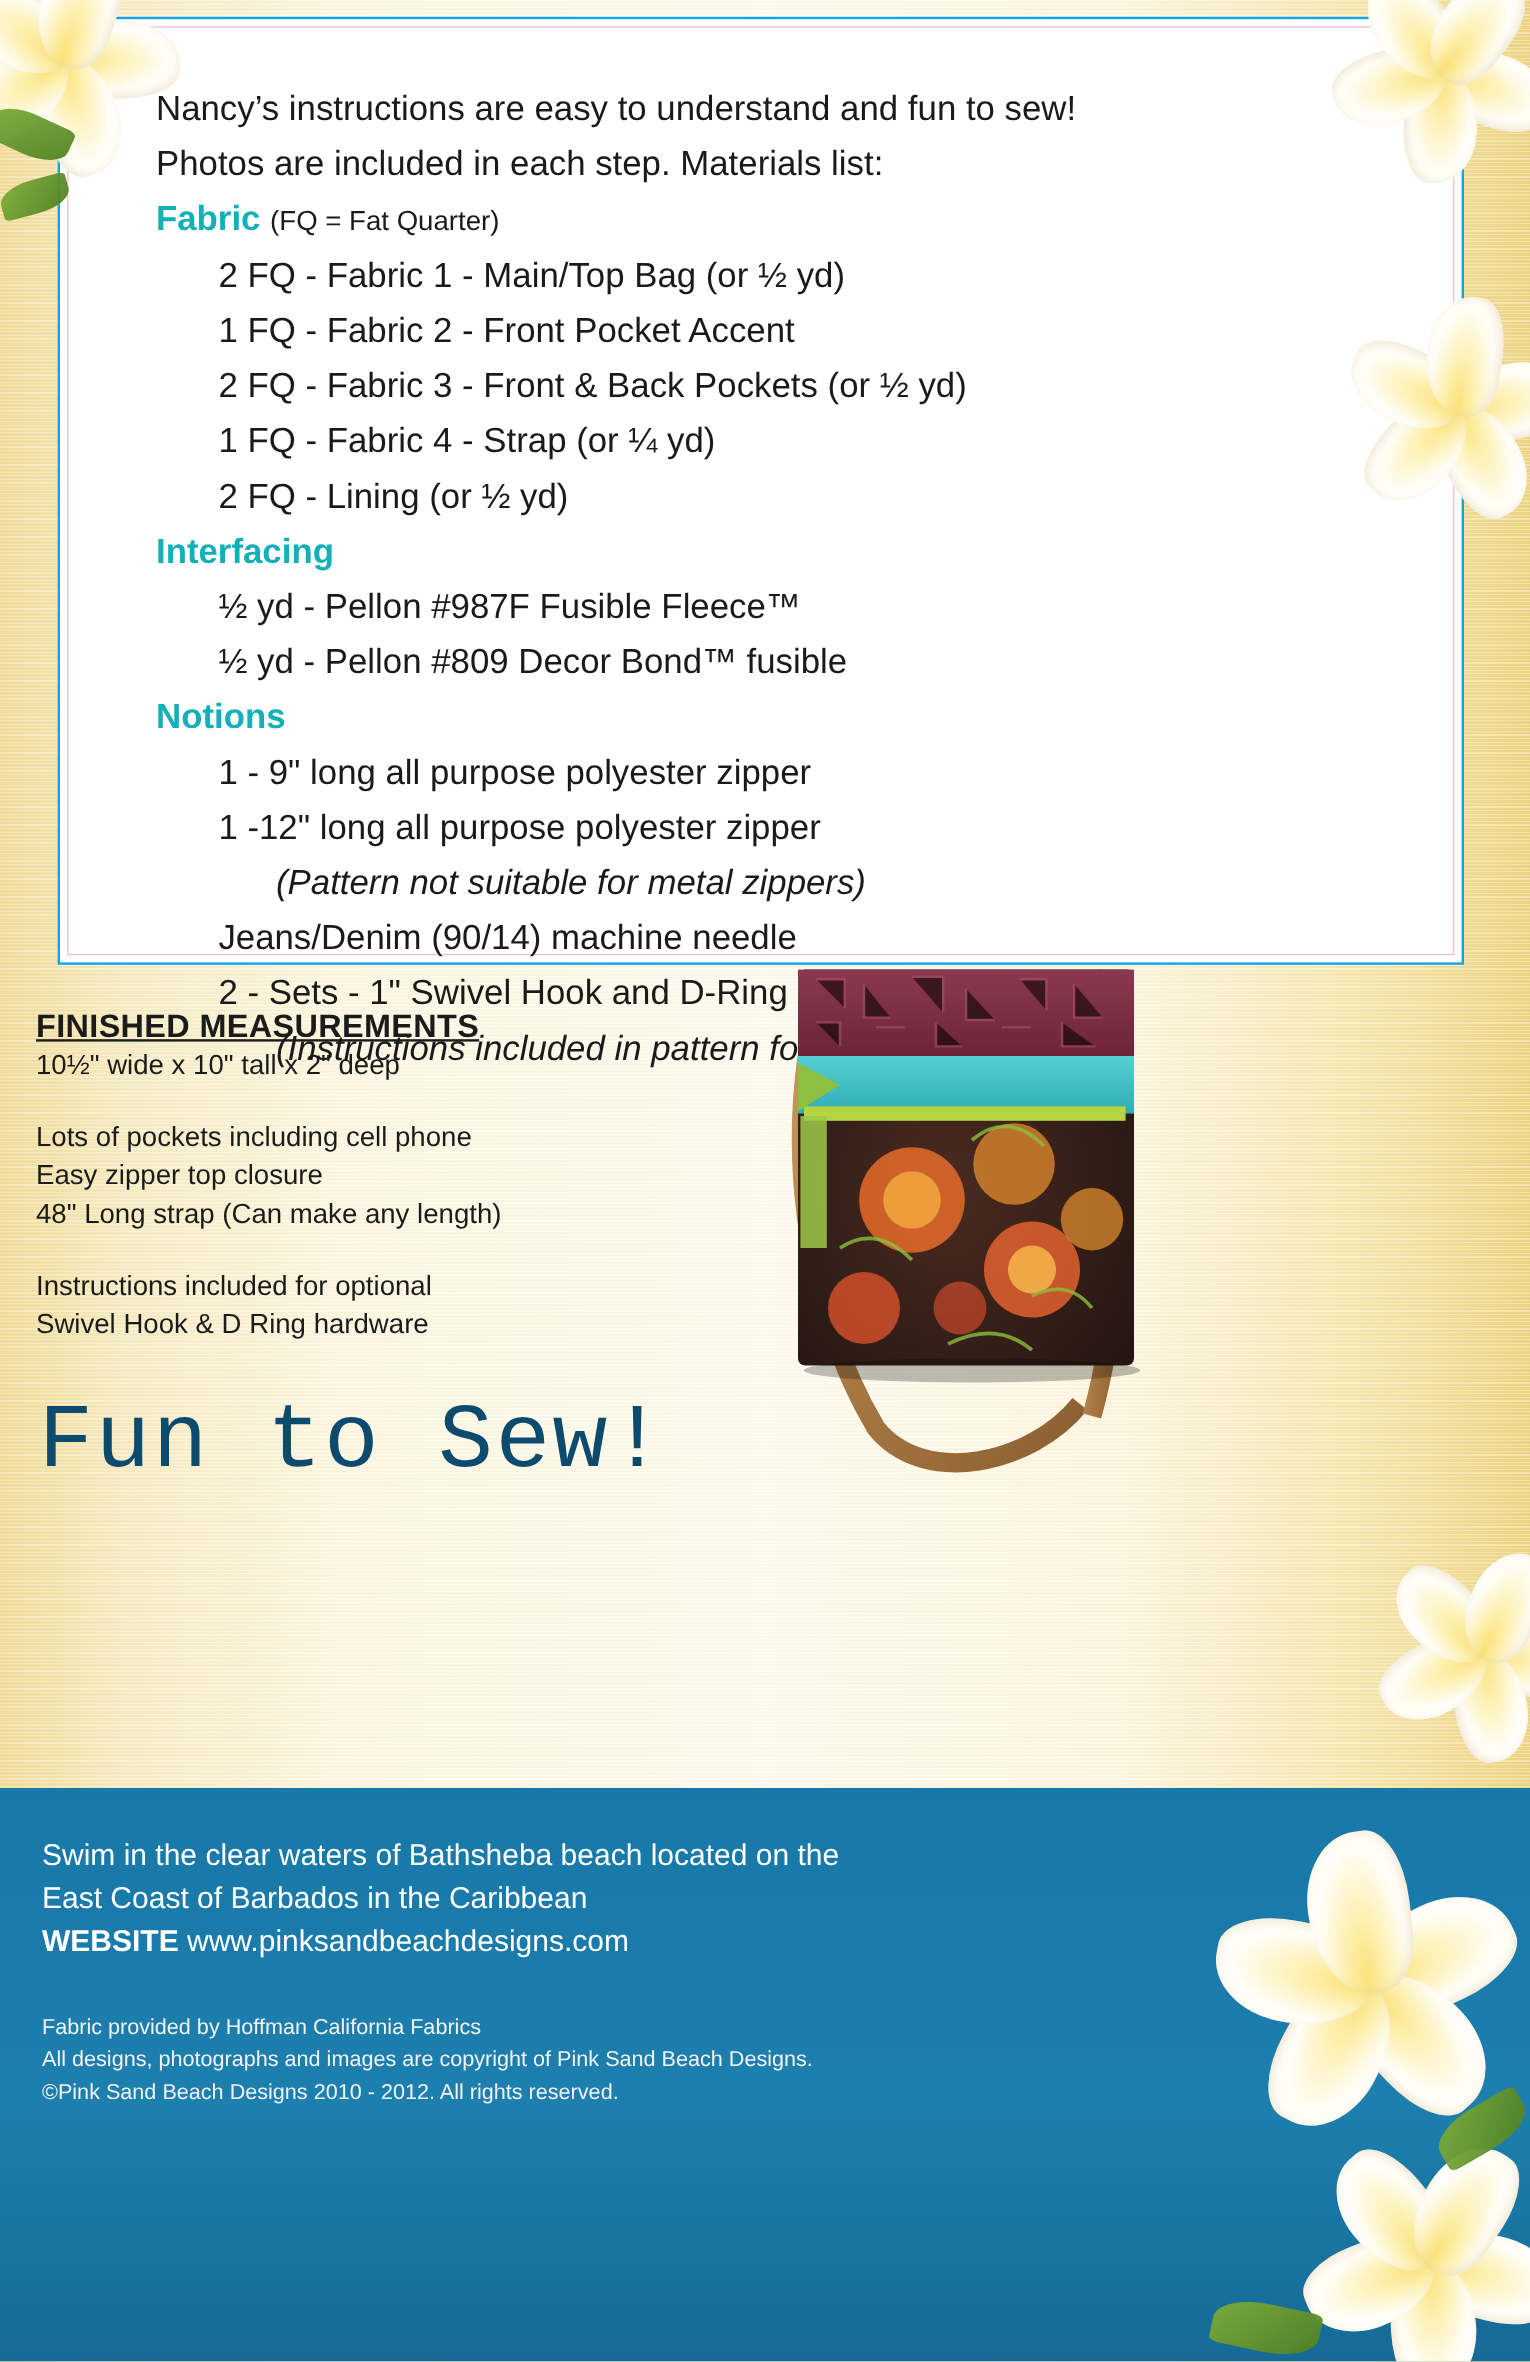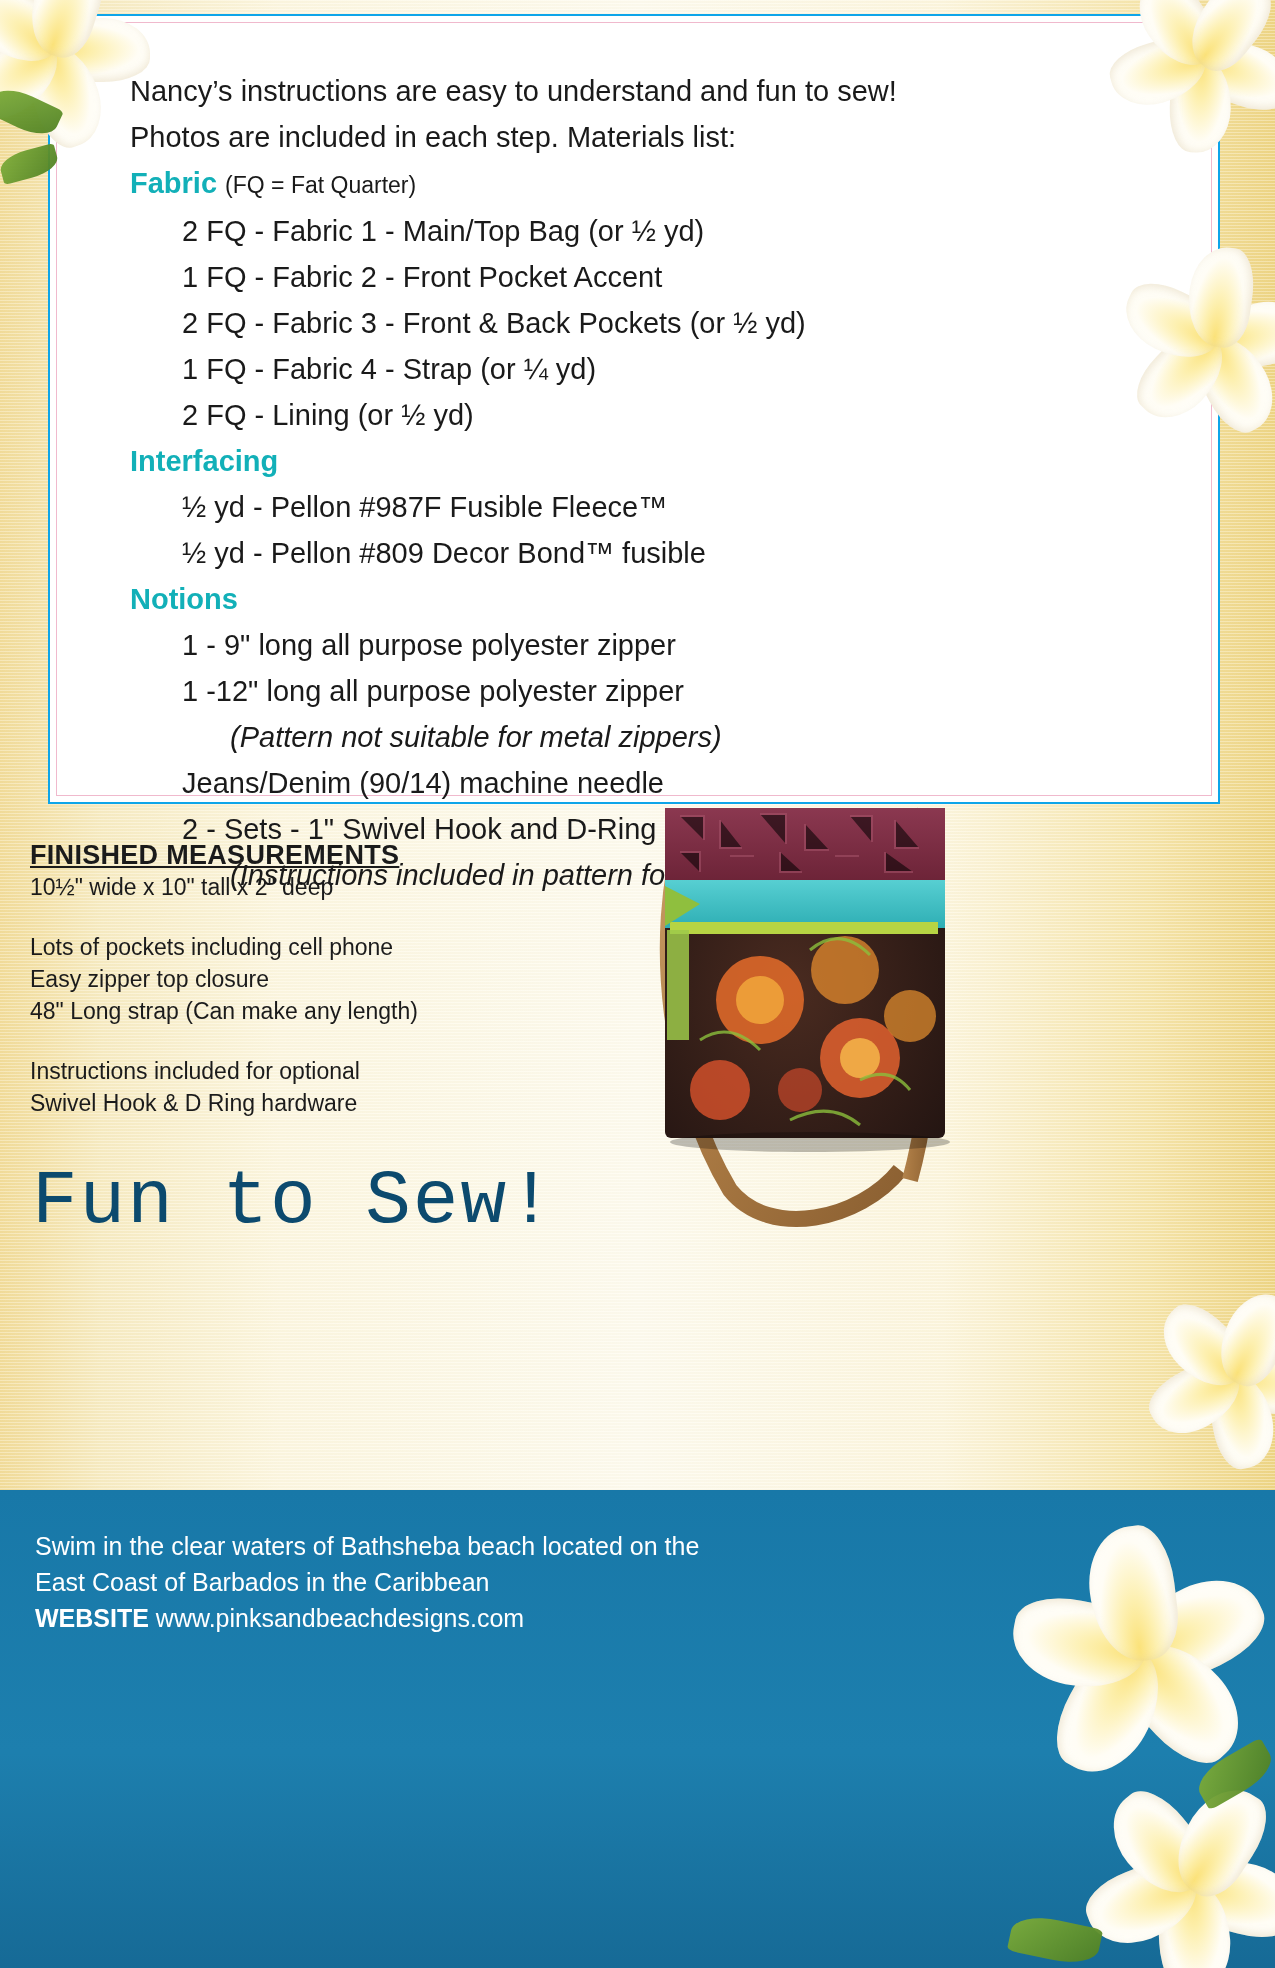--- a/index.html
+++ b/index.html
@@ -247,20 +247,25 @@
 <div class="blue">
   <div class="wrap">
     <p>Swim in the clear waters of Bathsheba beach located on the</p>
     <p>East Coast of Barbados in the Caribbean</p>
 
     <p class="website">
       <b>WEBSITE</b>
       <span>www.pinksandbeachdesigns.com</span>
     </p>
 
+    <div class="fineprint">
+      <div>Fabric provided by Hoffman California Fabrics</div>
+      <div>All designs, photographs and images are copyright of Pink Sand Beach Designs.</div>
+      <div>©Pink Sand Beach Designs 2010 - 2012.  All rights reserved.</div>
+    </div>
   </div>
 </div>
 
 <div class="flower" style="left:-40px;top:-45px;width:190px;height:190px;">
   <div class="petal" style="transform:rotate(0deg)"></div>
   <div class="petal" style="transform:rotate(72deg)"></div>
   <div class="petal" style="transform:rotate(144deg)"></div>
   <div class="petal" style="transform:rotate(216deg)"></div>
   <div class="petal" style="transform:rotate(288deg)"></div>
 </div>

